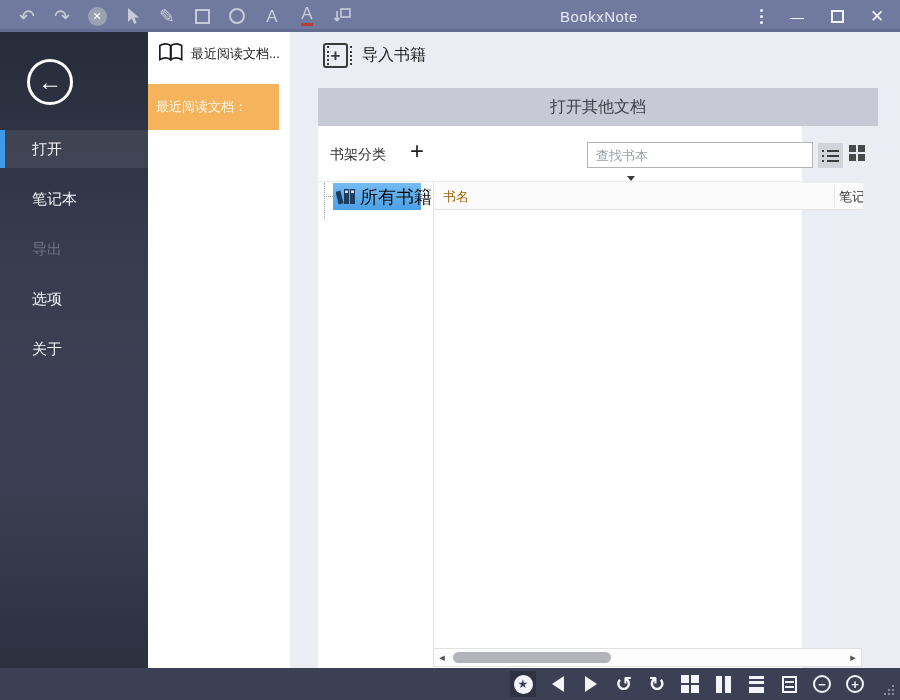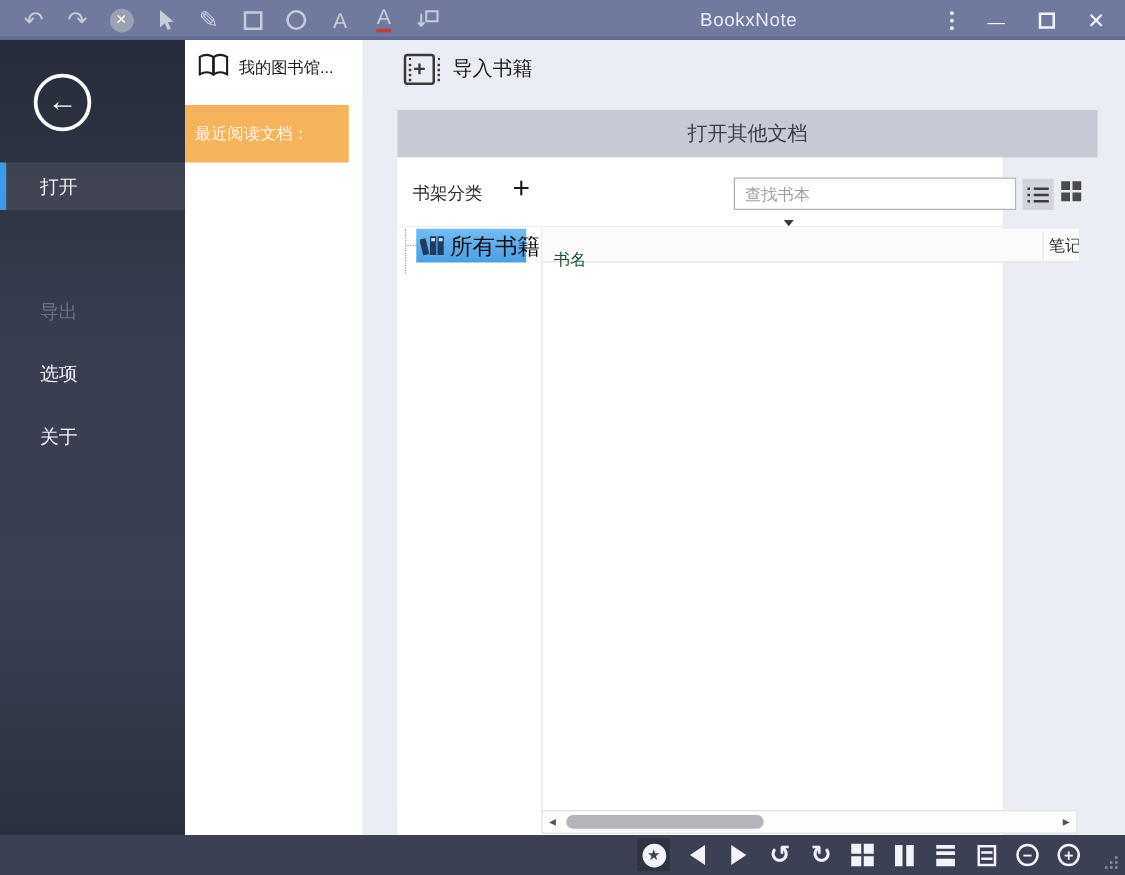--- a/index.html
+++ b/index.html
@@ -74,21 +74,21 @@
   .tree-area { position:absolute; left:0; top:56px; width:115px; height:466px; background:#fff; }
   .tree-vline { position:absolute; left:6px; top:1px; height:36px; border-left:1px dotted #9aa0a6; }
   .tree-hline { position:absolute; left:6px; top:14px; width:9px; border-top:1px dotted #9aa0a6; }
   .tree-item { position:absolute; left:15px; top:1px; width:88px; height:27px; display:flex; align-items:center; gap:4px; padding-left:3px; cursor:pointer; }
   .tree-item.selected { background:linear-gradient(180deg,#74bbf3,#4aa0e6); }
   .tree-item-label { font-size:18px; color:#0d0d0d; white-space:nowrap; }
   .books-icon svg { display:block; }
 
   .table-area { position:absolute; left:115px; top:56px; width:429px; height:466px; border-left:1px solid #e3e3e6; }
   .table-header { position:absolute; left:0; top:1px; width:429px; height:27px; background:#fbfbfb; border-bottom:1px solid #e2e2e2; }
-  .col-name { position:absolute; left:9px; top:11px; height:27px; display:flex; align-items:center; font-size:13px; color:#14532d; }
+  .col-name { position:absolute; left:9px; top:0; height:27px; display:flex; align-items:center; font-size:13px; color:#a16207; }
   .col-sep { position:absolute; left:400px; top:2px; height:23px; border-left:1px solid #e8e8e8; }
   .col-notes { position:absolute; left:405px; top:0; height:27px; width:24px; overflow:hidden; display:flex; align-items:center; font-size:13px; color:#333; white-space:nowrap; }
   .sort-ind { position:absolute; left:193px; top:-7px; width:0; height:0; border-left:4px solid transparent; border-right:4px solid transparent; border-top:5px solid #3a3a3a; }
   .hscroll { position:absolute; left:115px; top:522px; width:429px; height:19px; background:#fdfdfd; border:1px solid #e0e0e0; }
   .hs-arrow { position:absolute; top:0; width:16px; height:17px; display:flex; align-items:center; justify-content:center; color:#555; font-size:11px; cursor:pointer; }
   .hs-left { left:0; }
   .hs-right { right:0; }
   .hs-thumb { position:absolute; left:19px; top:3px; width:158px; height:11px; background:#b4b4bb; border-radius:6px; cursor:pointer; }
 
   
@@ -166,40 +166,43 @@
     </div>
   </div>
 
   <div class="sidebar">
     <div class="back-btn">
         <span>←</span>
       </div>
     <div class="side-item active" style="top:98px;">
         <span>打开</span>
       </div>
+    <div class="side-item" style="top:148px;">
+        <span>笔记本</span>
+      </div>
     <div class="side-item disabled" style="top:198px;">
         <span>导出</span>
       </div>
     <div class="side-item" style="top:248px;">
         <span>选项</span>
       </div>
     <div class="side-item" style="top:298px;">
         <span>关于</span>
       </div>
   </div>
 
   <div class="doc-col">
     <div class="open-other">
       <span>
         <svg width="26" height="22" viewBox="0 0 28 22">
             <path d="M2 4 Q8 0.5 13.5 4 L13.5 19 Q8 15.5 2 19 Z" fill="none" stroke="#1d1d1d" stroke-width="1.8"></path>
             <path d="M25.5 4 Q19.5 0.5 14 4 L14 19 Q19.5 15.5 25.5 19 Z" fill="none" stroke="#1d1d1d" stroke-width="1.8"></path>
           </svg>
       </span>
-      <span class="open-other-label">我的图书馆...</span>
+      <span class="open-other-label">最近阅读文档...</span>
     </div>
     <div class="recent-banner">
       <span>最近阅读文档：</span>
     </div>
   </div>
 
   <div class="main">
     <div class="import-btn">
       <span class="import-icon">
           <span>+</span>

